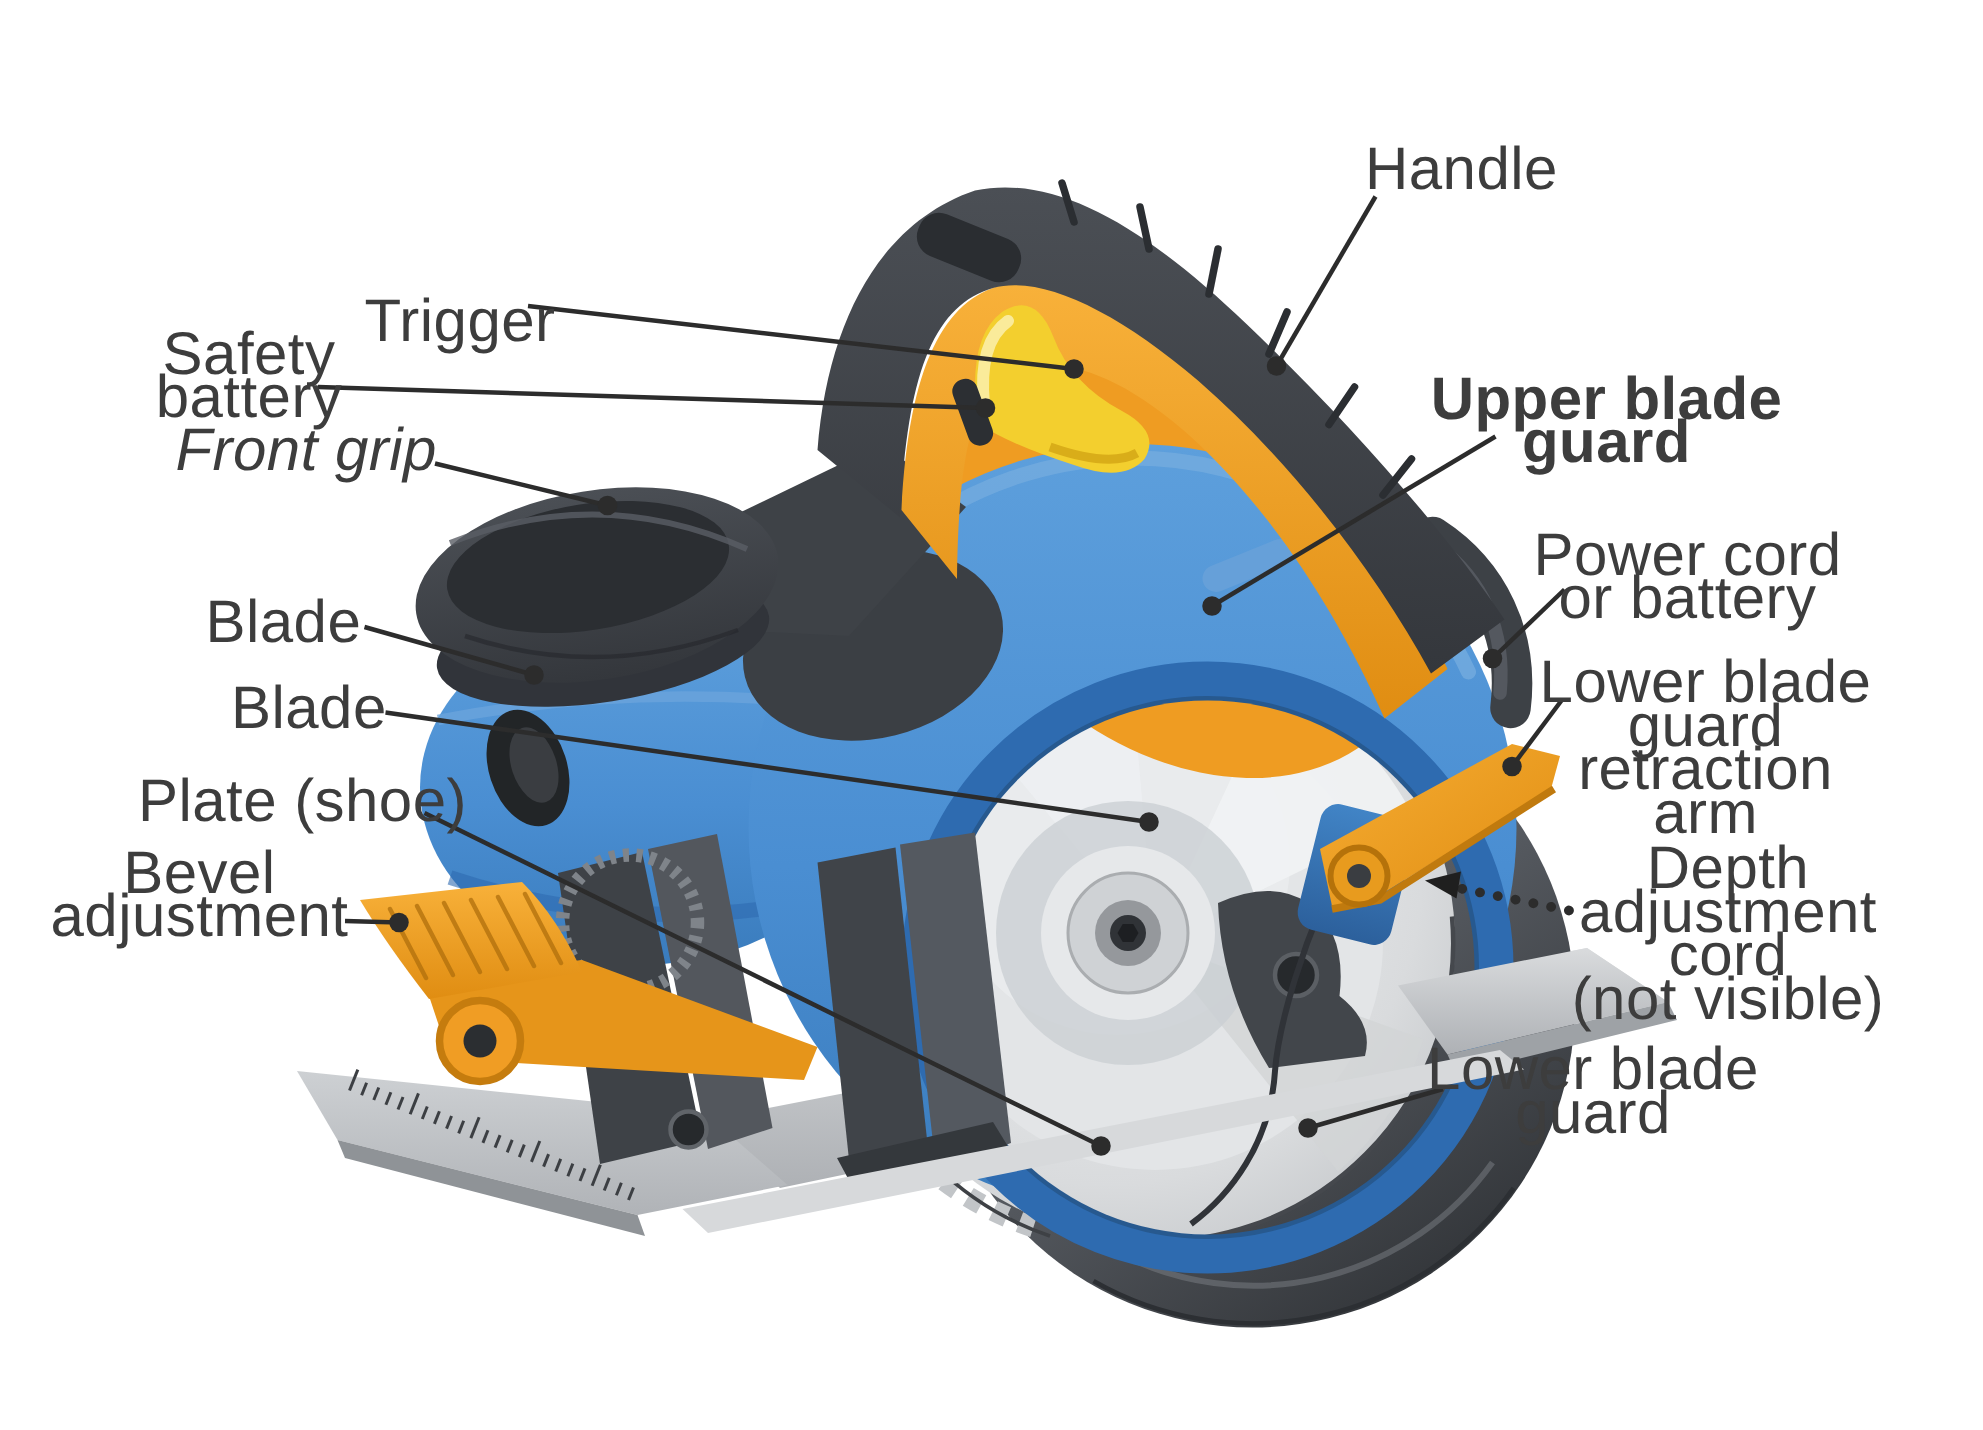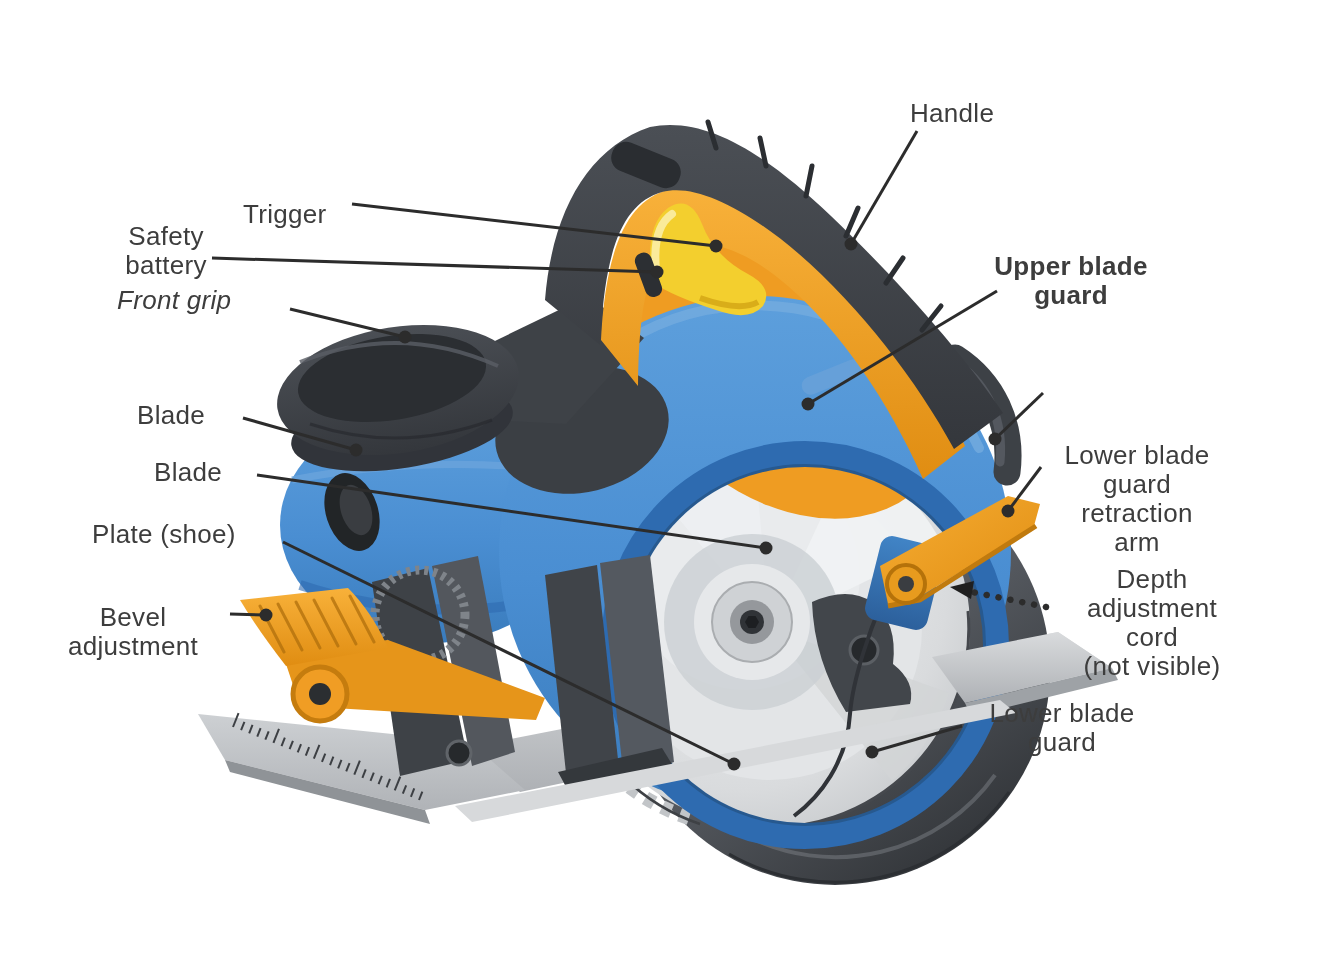--- a/index.html
+++ b/index.html
@@ -2,21 +2,21 @@
 <html><head>
 <meta charset="utf-8">
 <style>
   html,body{margin:0;padding:0;background:#ffffff;}
   .stage{
     position:relative;width:1322px;height:953px;background:#ffffff;overflow:hidden;
     font-family:"Liberation Sans","DejaVu Sans",sans-serif;
   }
   .stage svg{position:absolute;left:0;top:0;}
   .label{
-    position:absolute;color:#3d3d3d;font-size:26px;line-height:29px;
+    position:absolute;color:#3d3d3d;font-size:40px;line-height:29px;
     letter-spacing:0.3px;white-space:nowrap;
   }
   .label span{display:block;}
   .label.center{text-align:center;transform:translateX(-50%);}
 </style>
 </head>
 <body>
 
 <div class="stage">
 
@@ -298,30 +298,34 @@
   <span>Safety</span>
   <span>battery</span>
 </div>
 <div class="label" style="left:117px;top:286px;font-style:italic;">
   <span>Front grip</span>
 </div>
 <div class="label center" style="left:1071px;top:252px;font-weight:bold;">
   <span>Upper blade</span>
   <span>guard</span>
 </div>
+<div class="label center" style="left:1125px;top:356px;">
+  <span>Power cord</span>
+  <span>or battery</span>
+</div>
 <div class="label" style="left:137px;top:401px;">
   <span>Blade</span>
 </div>
 <div class="label" style="left:154px;top:458px;">
   <span>Blade</span>
 </div>
 <div class="label" style="left:92px;top:520px;">
   <span>Plate (shoe)</span>
 </div>
-<div class="label center" style="left:133px;top:603px;">
+<div class="label center" style="left:133px;top:568px;">
   <span>Bevel</span>
   <span>adjustment</span>
 </div>
 <div class="label center" style="left:1137px;top:441px;">
   <span>Lower blade</span>
   <span>guard</span>
   <span>retraction</span>
   <span>arm</span>
 </div>
 <div class="label center" style="left:1152px;top:565px;">

